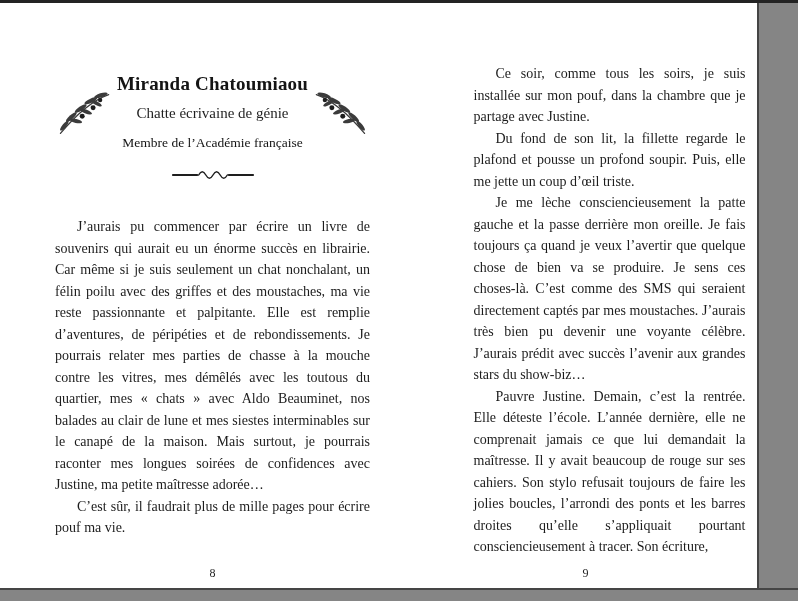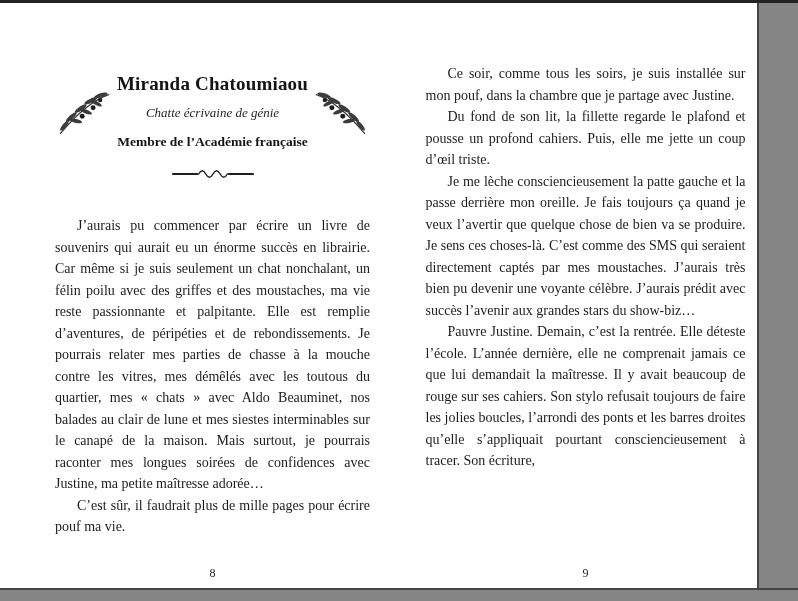--- a/index.html
+++ b/index.html
@@ -23,28 +23,28 @@
   .page-inner.left  { margin-left:55px; width:315px; padding-top:70px; }
   .page-inner.right { margin-left:47px; width:320px; padding-top:60px; }
 
   
   .branch-row { display:flex; align-items:flex-start; justify-content:center; }
   .branch { flex:0 0 56px; margin-top:16px; }
   .branch svg { display:block; }
   .branch.mirror svg { transform:scaleX(-1); }
   .titles { flex:0 0 203px; text-align:center; }
   .title { font-size:19px; font-weight:bold; letter-spacing:0.2px; color:#141414; white-space:nowrap; }
-  .subtitle { font-style:italic; font-size:13px; margin-top:10px; color:#1f1f1f; white-space:nowrap; }
-  .affiliation { font-weight:bold; font-size:13.5px; margin-top:13px; color:#141414; white-space:nowrap; }
+  .subtitle { font-size:15px; margin-top:10px; color:#1f1f1f; white-space:nowrap; }
+  .affiliation { font-weight:normal; font-size:13.5px; margin-top:13px; color:#141414; white-space:nowrap; }
   .divider { text-align:center; margin-top:17px; }
   .divider svg { display:inline-block; }
 
   
   .bodytext { margin-top:30px; text-align:justify; font-size:14px; line-height:21.5px; color:#1c1c1c; }
-  .page-inner.right .bodytext { margin-top:0; }
+  .page-inner.right .bodytext { margin-top:0;margin-left:48px; }
   .bodytext p.para { text-indent:22px; margin:0; }
 
   
   .folio { position:absolute; bottom:7px; left:0; right:0; text-align:center; font-size:12px; color:#1f1f1f; }
 </style>
 </head>
 <body>
 
 <div class="viewport">
 
@@ -113,21 +113,21 @@
           </div>
 
         <div class="folio">8</div>
       </div>
     </div>
 
     <div class="page">
       <div class="page-inner right">
         <div class="bodytext">
             <p class="para">Ce soir, comme tous les soirs, je suis installée sur mon pouf, dans la chambre que je partage avec Justine.</p>
-            <p class="para">Du fond de son lit, la fillette regarde le plafond et pousse un profond cahiers. Puis, elle me jette un coup d’œil triste.</p>
+            <p class="para">Du fond de son lit, la fillette regarde le plafond et pousse un profond soupir. Puis, elle me jette un coup d’œil triste.</p>
             <p class="para">Je me lèche consciencieusement la patte gauche et la passe derrière mon oreille. Je fais toujours ça quand je veux l’avertir que quelque chose de bien va se produire. Je sens ces choses-là. C’est comme des SMS qui seraient directement captés par mes moustaches. J’aurais très bien pu devenir une voyante célèbre. J’aurais prédit avec succès l’avenir aux grandes stars du show-biz…</p>
             <p class="para">Pauvre Justine. Demain, c’est la rentrée. Elle déteste l’école. L’année dernière, elle ne comprenait jamais ce que lui demandait la maîtresse. Il y avait beaucoup de rouge sur ses cahiers. Son stylo refusait toujours de faire les jolies boucles, l’arrondi des ponts et les barres droites qu’elle s’appliquait pourtant consciencieusement à tracer. Son écriture,</p>
           </div>
         <div class="folio">9</div>
       </div>
     </div>
 
   </div>
 </div>
 

